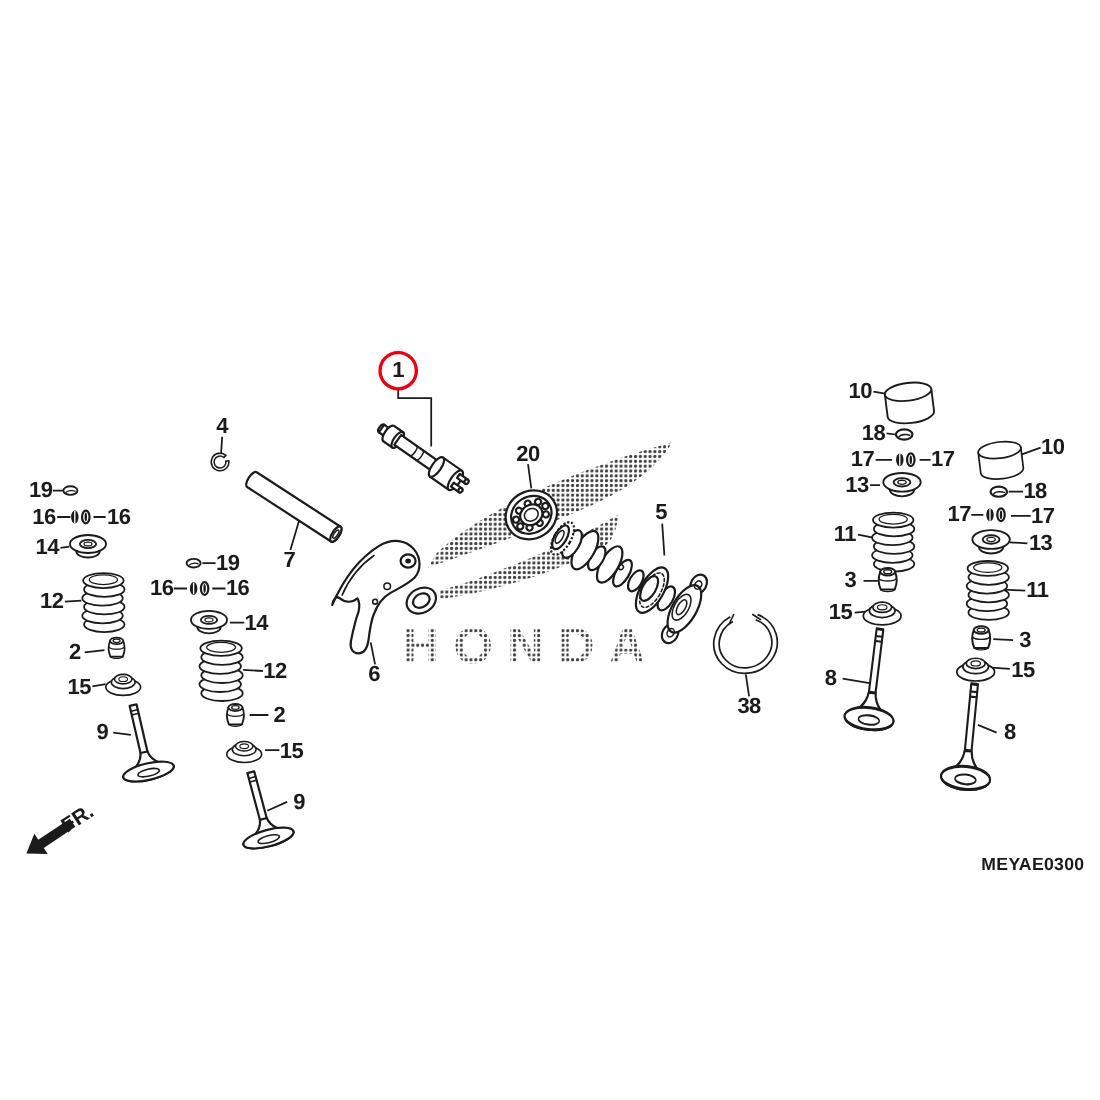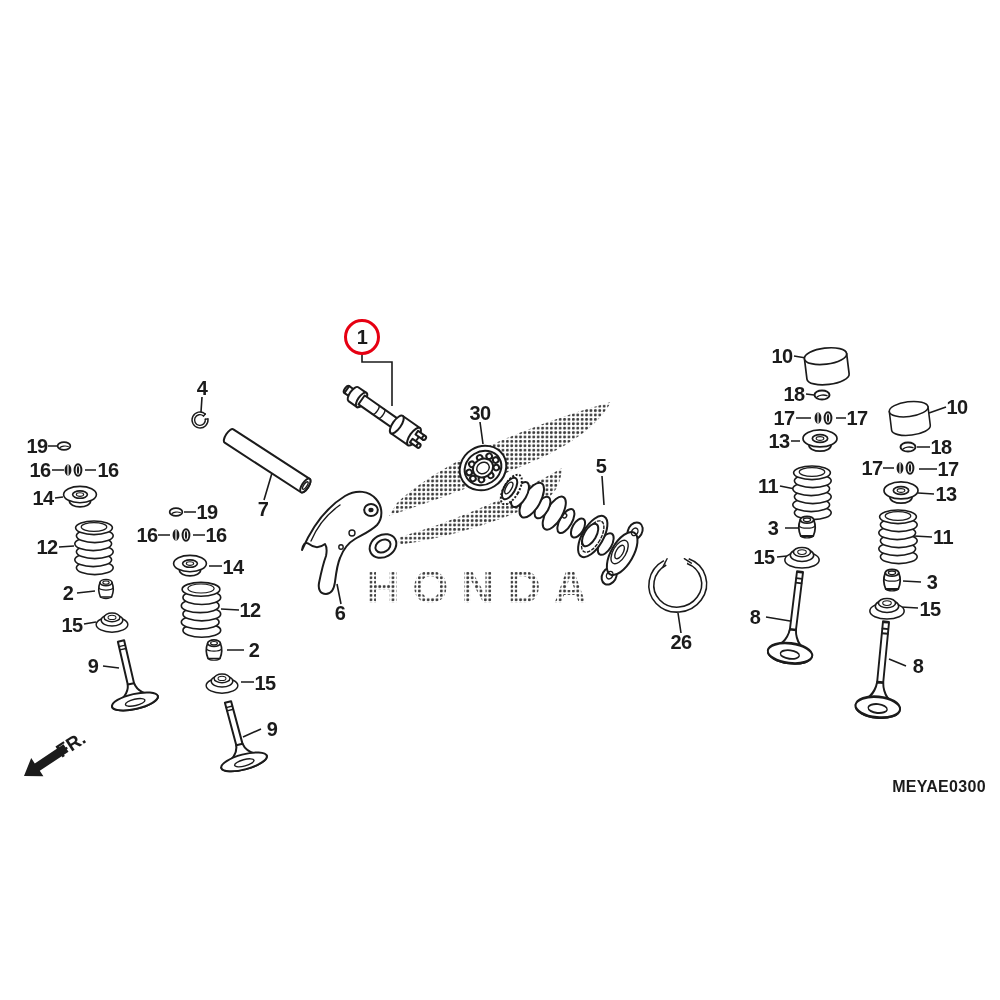--- a/index.html
+++ b/index.html
@@ -291,24 +291,24 @@
 <span class="callout" style="left:216px;top:535px">16</span>
 <span class="callout" style="left:233px;top:567px">14</span>
 <span class="callout" style="left:250px;top:610px">12</span>
 <span class="callout" style="left:254px;top:650px">2</span>
 <span class="callout" style="left:265px;top:683px">15</span>
 <span class="callout" style="left:272px;top:729px">9</span>
 
 <span class="callout callout--circled" style="left:362px;top:337px">1</span>
 <span class="callout" style="left:202px;top:388px">4</span>
 <span class="callout" style="left:263px;top:509px">7</span>
-<span class="callout" style="left:480px;top:413px">30</span>
+<span class="callout" style="left:480px;top:413px">20</span>
 <span class="callout" style="left:601px;top:466px">5</span>
 <span class="callout" style="left:340px;top:613px">6</span>
-<span class="callout" style="left:681px;top:642px">26</span>
+<span class="callout" style="left:681px;top:642px">38</span>
 
 <span class="callout" style="left:782px;top:356px">10</span>
 <span class="callout" style="left:794px;top:394px">18</span>
 <span class="callout" style="left:784px;top:418px">17</span>
 <span class="callout" style="left:857px;top:418px">17</span>
 <span class="callout" style="left:779px;top:441px">13</span>
 <span class="callout" style="left:768px;top:486px">11</span>
 <span class="callout" style="left:773px;top:528px">3</span>
 <span class="callout" style="left:764px;top:557px">15</span>
 <span class="callout" style="left:755px;top:617px">8</span>

